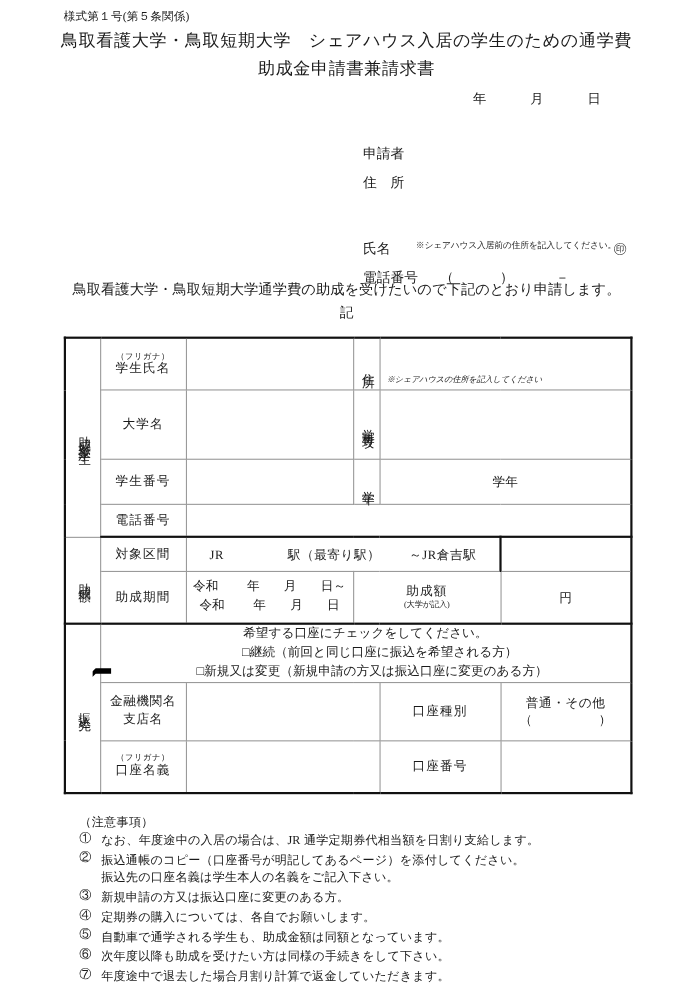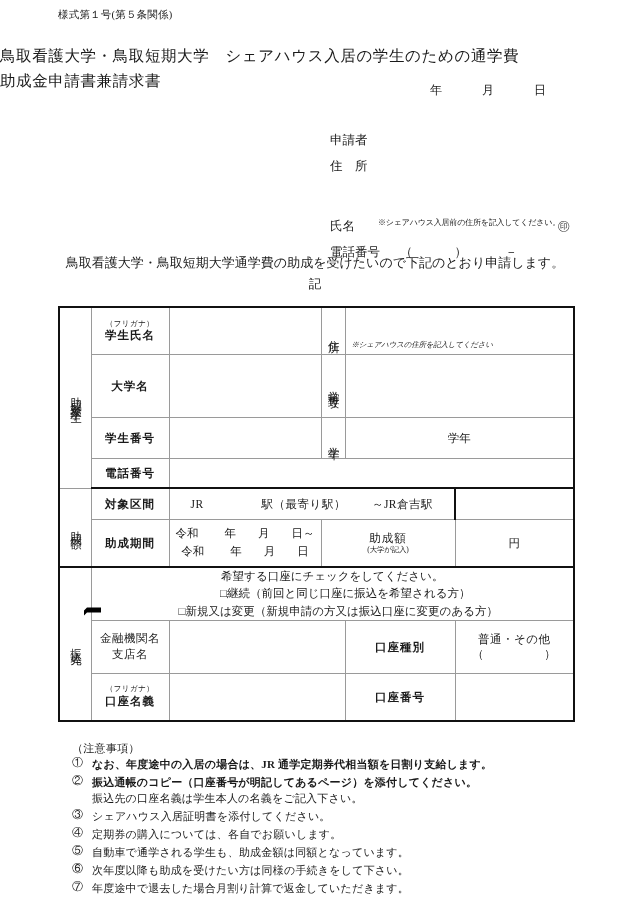--- a/index.html
+++ b/index.html
@@ -30,23 +30,23 @@
     left: 58px;
     top: 8px;
     font-size: 10.5px;
     letter-spacing: 0.2px;
     white-space: nowrap;
   }
 
   .title-block {
     position: absolute;
     left: 0;
-    top: 46px;
+    top: 27px;
     width: 630px;
-    text-align: left;
+    text-align: center;
   }
   .title-line1 {
     font-size: 15.5px;
     letter-spacing: 0.6px;
     white-space: nowrap;
   }
   .title-line2 {
     font-size: 15.5px;
     letter-spacing: 0.6px;
     margin-top: 4px;
@@ -163,21 +163,20 @@
     font-size: 7.5px;
     display: block;
     line-height: 1.1;
     letter-spacing: 0.5px;
   }
   .lbl-main {
     font-size: 11.5px;
     display: block;
     line-height: 1.25;
     letter-spacing: 1px;
-    font-weight: bold;
   }
 
   .hint {
     font-size: 7.5px;
     text-align: left;
     padding-left: 6px;
     letter-spacing: -0.2px;
     display: block;
     position: absolute;
     bottom: 3px;
@@ -262,21 +261,21 @@
     width: 20px;
     flex: 0 0 20px;
     font-size: 11px;
   }
   .note-body { flex: 1 1 auto; }
   .note-body .ln {
     white-space: nowrap;
     letter-spacing: 0.2px;
     line-height: 1.45;
   }
-  .note-body .ln2 { padding-left: 0px; font-weight: bold; }
+  .note-body .ln2 { padding-left: 0px; }
 </style>
 </head>
 <body>
 
 <div class="page">
 
   <div class="form-no">様式第１号(第５条関係)</div>
 
   <div class="title-block">
     <div class="title-line1">鳥取看護大学・鳥取短期大学　シェアハウス入居の学生のための通学費</div>
@@ -456,21 +455,21 @@
       <div class="note-num">②</div>
       <div class="note-body">
         <div class="ln ln2">振込通帳のコピー（口座番号が明記してあるページ）を添付してください。</div>
         <div class="ln">振込先の口座名義は学生本人の名義をご記入下さい。</div>
       </div>
     </div>
 
     <div class="note-item">
       <div class="note-num">③</div>
       <div class="note-body">
-        <div class="ln">シェアハウス入居証明書を添付してください。</div>
+        <div class="ln">新規申請の方又は振込口座に変更のある方。</div>
       </div>
     </div>
 
     <div class="note-item">
       <div class="note-num">④</div>
       <div class="note-body">
         <div class="ln">定期券の購入については、各自でお願いします。</div>
       </div>
     </div>
 

